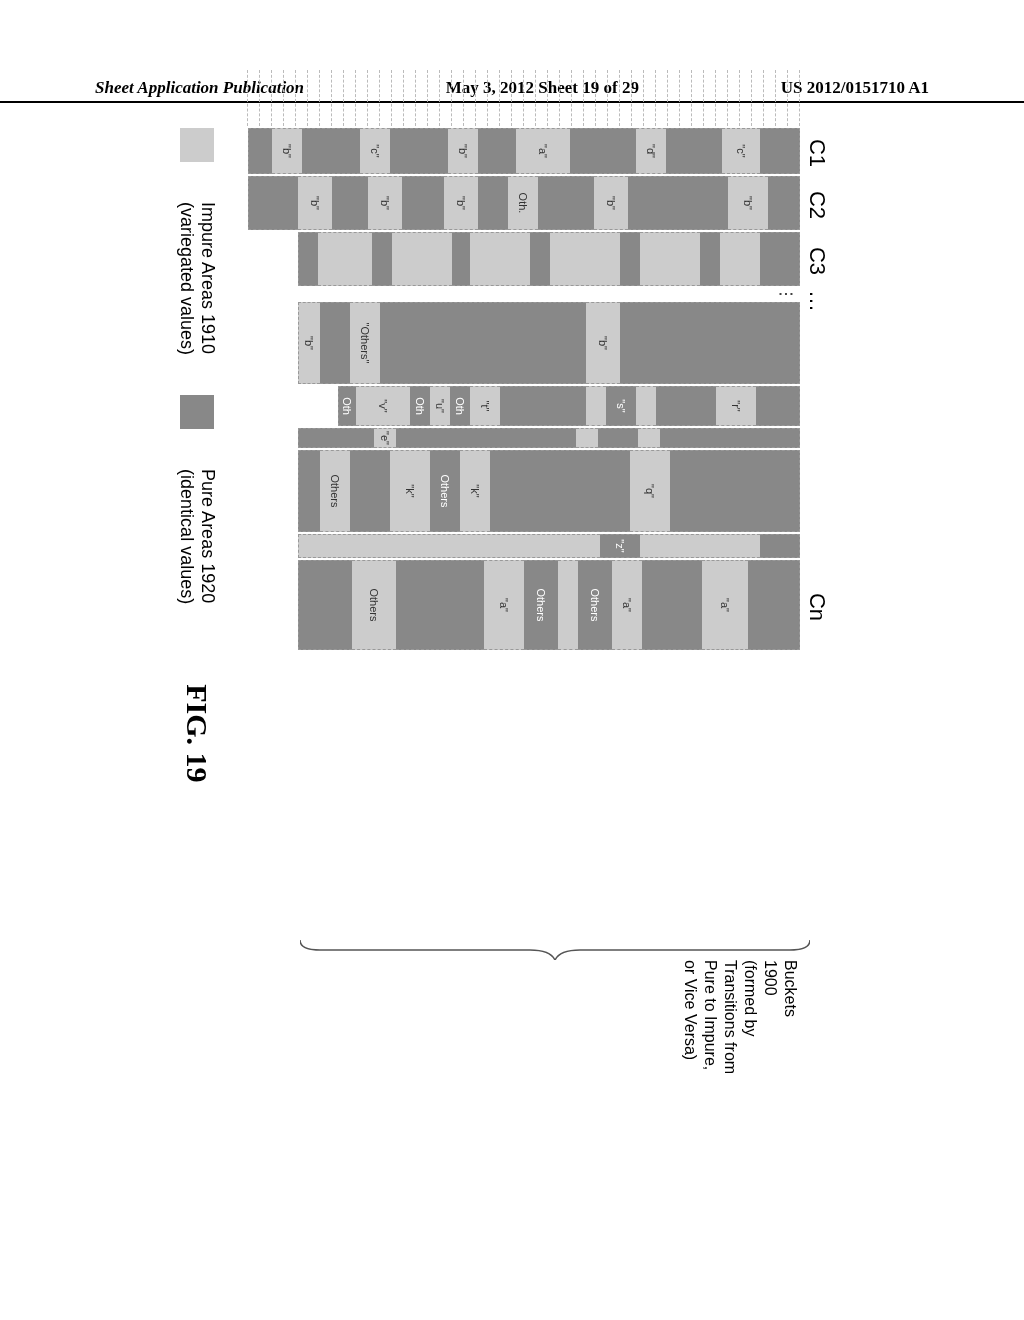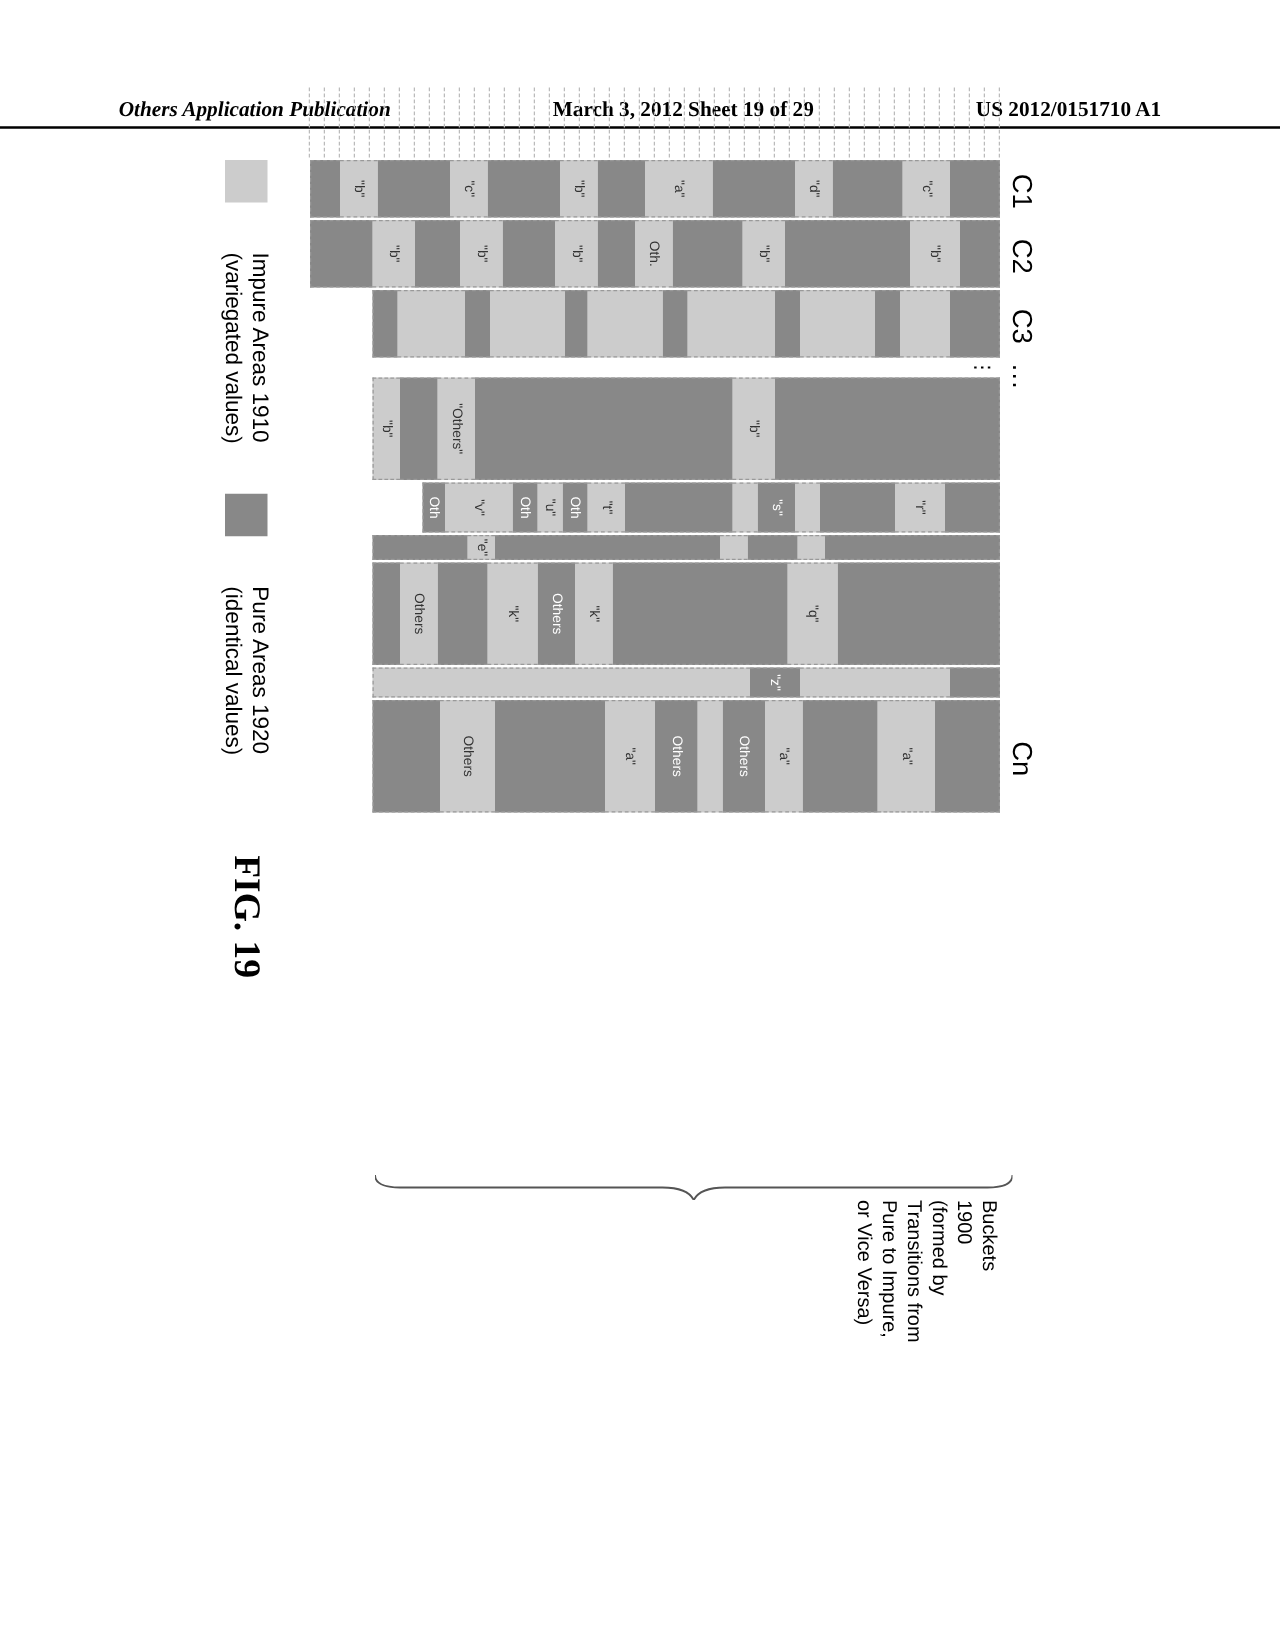--- a/index.html
+++ b/index.html
@@ -93,22 +93,22 @@
       line-height: 1.25;
       width: 120px;
     }
     .brace-wrap .bsvg { position:absolute; left:-24px; top:-10px; }
     .tick-row { border-top:1px dashed #bbb; height:1px; }
   </style>
 </head>
 <body>
 
 <div class="header">
-  <span class="header-left">Others Application Publication</span>
-  <span>March 3, 2012   Sheet 19 of 29</span>
+  <span class="header-left">Sheet Application Publication</span>
+  <span>May 3, 2012   Sheet 19 of 29</span>
   <span>US 2012/0151710 A1</span>
 </div>
 
 <div class="figure-wrap">
 
   <div class="col-headers" id="col-headers">
       <span style="width: 0px;"></span>
       <span style="width: 46px;">C1</span>
       <span style="width: 54px;">C2</span>
       <span style="width: 54px;">C3</span>

